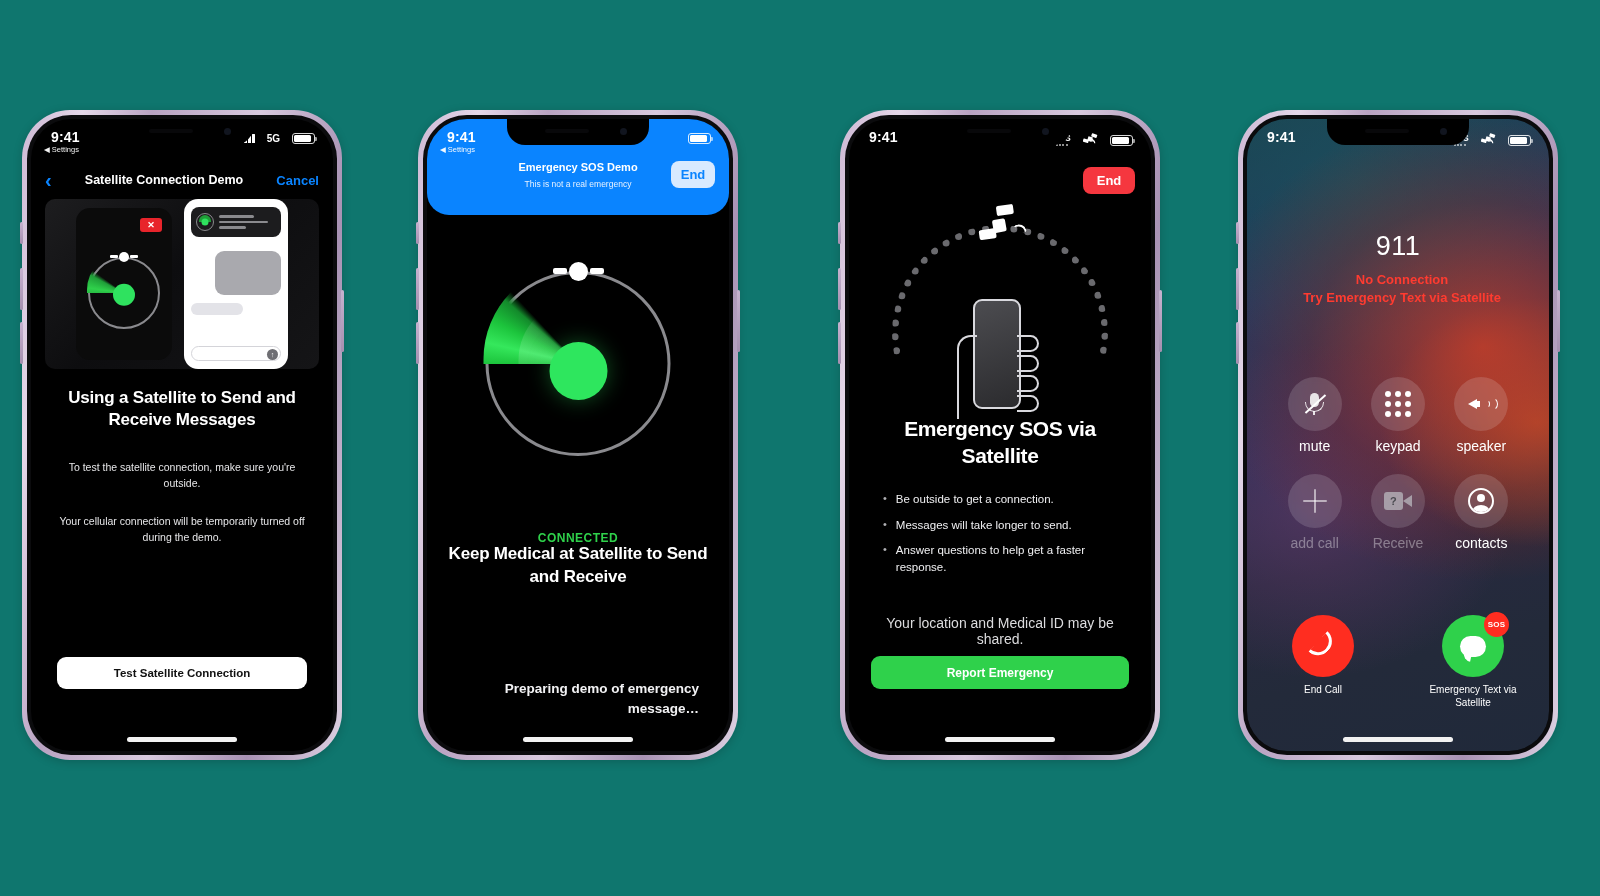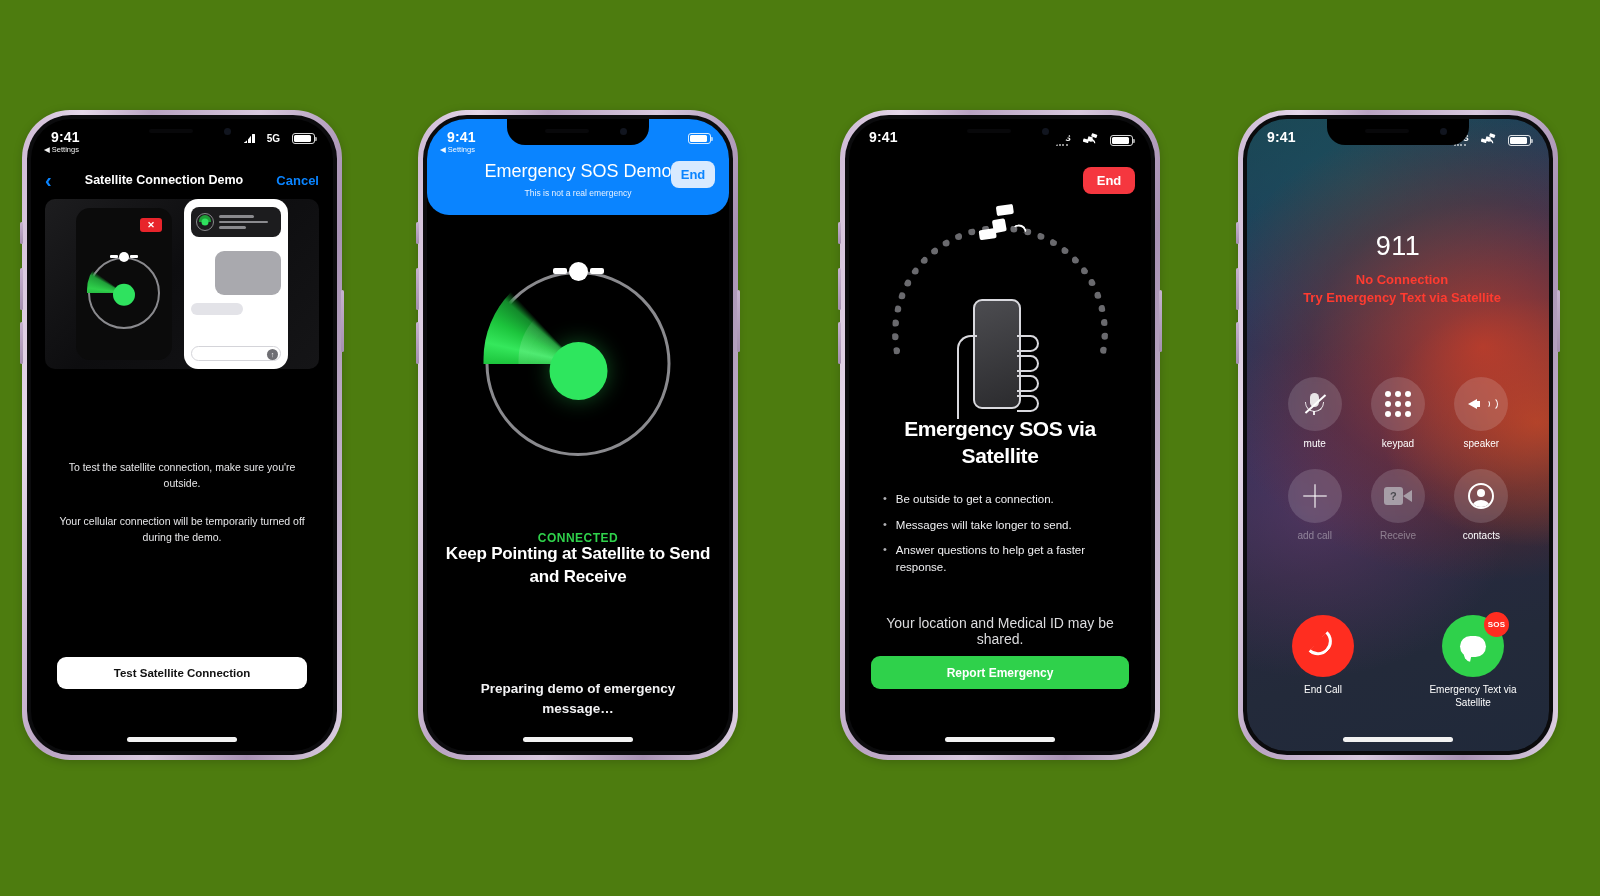--- a/index.html
+++ b/index.html
@@ -5,21 +5,21 @@
   * { box-sizing: border-box; margin: 0; padding: 0; }
   html, body {
     width: 1600px; height: 896px;
     background: #ffffff;
     font-family: "Liberation Sans", sans-serif;
     overflow: hidden;
   }
   .stage {
     position: relative;
     width: 1600px; height: 896px;
-    background: #4d7c0f;
+    background: #0f766e;
   }
 
   
   .phone {
     position: absolute;
     width: 320px; height: 650px;
     border-radius: 48px;
     background: linear-gradient(100deg,#cdb9d4 0%,#e5d8e9 14%,#b9a3c2 30%,#d8c9de 55%,#a892b4 78%,#ded2e3 100%);
     padding: 5px;
     box-shadow: 0 2px 10px rgba(0,0,0,.18);
@@ -177,21 +177,21 @@
     background:#fff; border-radius:9px; display:flex;align-items:center;justify-content:center;
     color:#111; font-size:11.5px; font-weight:700;}
 
   
   #phone2 { left: 418px; top: 110px; }
   .p2-banner {
     position:absolute; top:0; left:0; right:0; height:96px; background:#0a84ff;
     border-radius: 0 0 22px 22px; z-index: 25;
   }
   .p2-banner .txt { position:absolute; left:0; right:0; top:42px; text-align:center; }
-  .p2-banner .t1 { color:#fff; font-size:18px; font-weight:400; }
+  .p2-banner .t1 { color:#fff; font-size:11px; font-weight:700; }
   .p2-banner .t2 { color:#e8f2ff; font-size:8.5px; margin-top:6px; }
   .p2-end {
     position:absolute; right:14px; top:42px; width:44px; height:27px;
     background:#d8eaff; color:#0a84ff; border-radius:8px;
     display:flex;align-items:center;justify-content:center; font-size:13px;font-weight:700;
   }
   .p2-dial {
     position:absolute; top:152px; left:50%; transform:translateX(-50%);
     width:185px;height:185px;
   }
@@ -212,21 +212,21 @@
   .p2-dial .sat{position:absolute;left:50%;top:-9px;transform:translateX(-50%);
     width:19px;height:19px;border-radius:50%;background:#fff;}
   .p2-dial .sat::before,.p2-dial .sat::after{content:"";position:absolute;top:6px;width:14px;height:6px;
     background:#fff;border-radius:2px;}
   .p2-dial .sat::before{left:-16px;} .p2-dial .sat::after{right:-16px;}
 
   .p2-status{position:absolute;top:400px;left:0;right:0;text-align:center;
     color:#2fd14b;font-size:12px;font-weight:700;letter-spacing:.5px;margin-top:12px;}
   .p2-h1{position:absolute;top:424px;left:18px;right:18px;text-align:center;
     color:#fff;font-size:17px;font-weight:700;line-height:1.33;letter-spacing:-.2px;}
-  .p2-foot{position:absolute;top:560px;left:30px;right:30px;text-align:center;
+  .p2-foot{position:absolute;top:560px;left:30px;right:30px;text-align:right;
     color:#f2f2f4;font-size:13.5px;font-weight:600;line-height:1.45;}
 
   
   #phone3 { left: 840px; top: 110px; }
   .p3-end{position:absolute;right:16px;top:48px;width:52px;height:27px;background:#f5373f;
     color:#fff;border-radius:8px;display:flex;align-items:center;justify-content:center;
     font-size:13px;font-weight:700;z-index:22;}
   .p3-art{position:absolute;top:88px;left:0;right:0;height:200px;}
   .p3-art .arc{position:absolute;left:50%;top:18px;transform:translateX(-50%);
     width:216px;height:216px;border-radius:50%;
@@ -275,21 +275,21 @@
   .p4-num{position:absolute;top:112px;left:0;right:0;text-align:center;color:#fff;
     font-size:27px;font-weight:400;letter-spacing:.5px;}
   .p4-sub{position:absolute;top:152px;left:8px;right:0;text-align:center;color:#ff3b30;
     font-size:13px;font-weight:700;line-height:1.35;}
   .p4-grid{position:absolute;top:258px;left:26px;right:26px;
     display:grid;grid-template-columns:repeat(3,1fr);row-gap:20px;}
   .p4-cell{display:flex;flex-direction:column;align-items:center;gap:7px;}
   .p4-circ{width:54px;height:54px;border-radius:50%;background:rgba(235,235,245,.16);
     display:flex;align-items:center;justify-content:center;
     backdrop-filter: blur(3px);}
-  .p4-lbl{color:#fff;font-size:10px;}
+  .p4-lbl{color:#fff;font-size:14px;}
   .p4-lbl.dim{color:rgba(255,255,255,.38);}
   .kp{display:grid;grid-template-columns:repeat(3,6px);gap:4px;}
   .kp i{display:block;width:6px;height:6px;border-radius:50%;background:#fff;}
   .spk{position:relative;width:26px;height:18px;}
   .spk .cone{position:absolute;left:0;top:4px;width:0;height:0;border-top:5px solid transparent;
     border-bottom:5px solid transparent;border-right:9px solid #fff;}
   .spk .bx{position:absolute;left:7px;top:6px;width:5px;height:6px;background:#fff;}
   .spk .w{position:absolute;border:1.6px solid #fff;border-radius:50%;border-left-color:transparent;
     border-top-color:transparent;border-bottom-color:transparent;}
   .spk .w1{left:14px;top:5px;width:8px;height:8px;}
@@ -395,20 +395,21 @@
                 </div>
             </div>
             <div class="ml-bubble"></div>
             <div class="ml-bubble2"></div>
             <div class="ml-input">
                 <i>↑</i>
               </div>
           </div>
         </div>
 
+        <div class="p1-h1">Using a Satellite to Send and Receive Messages</div>
         <div class="p1-p1">To test the satellite connection, make sure you're outside.</div>
         <div class="p1-p2">Your cellular connection will be temporarily turned off during the demo.</div>
         <div class="p1-cta">Test Satellite Connection</div>
         <div class="home-ind"></div>
       </div>
     </div>
   </div>
 
   <div class="phone" id="phone2">
     <div class="btn-side bl1"></div>
@@ -443,21 +444,21 @@
 
         <div class="p2-dial">
           <div class="ring"></div>
             <div class="beam"></div>
             <div class="arcs"></div>
           <div class="core"></div>
             <div class="sat"></div>
         </div>
 
         <div class="p2-status">CONNECTED</div>
-        <div class="p2-h1">Keep Pointing at Satellite to Send and Receive</div>
+        <div class="p2-h1">Keep Medical at Satellite to Send and Receive</div>
         <div class="p2-foot">Preparing demo of emergency message…</div>
         <div class="home-ind"></div>
       </div>
     </div>
   </div>
 
   <div class="phone" id="phone3">
     <div class="btn-side bl1"></div>
     <div class="btn-side bl2"></div>
     <div class="btn-side bl3"></div>

